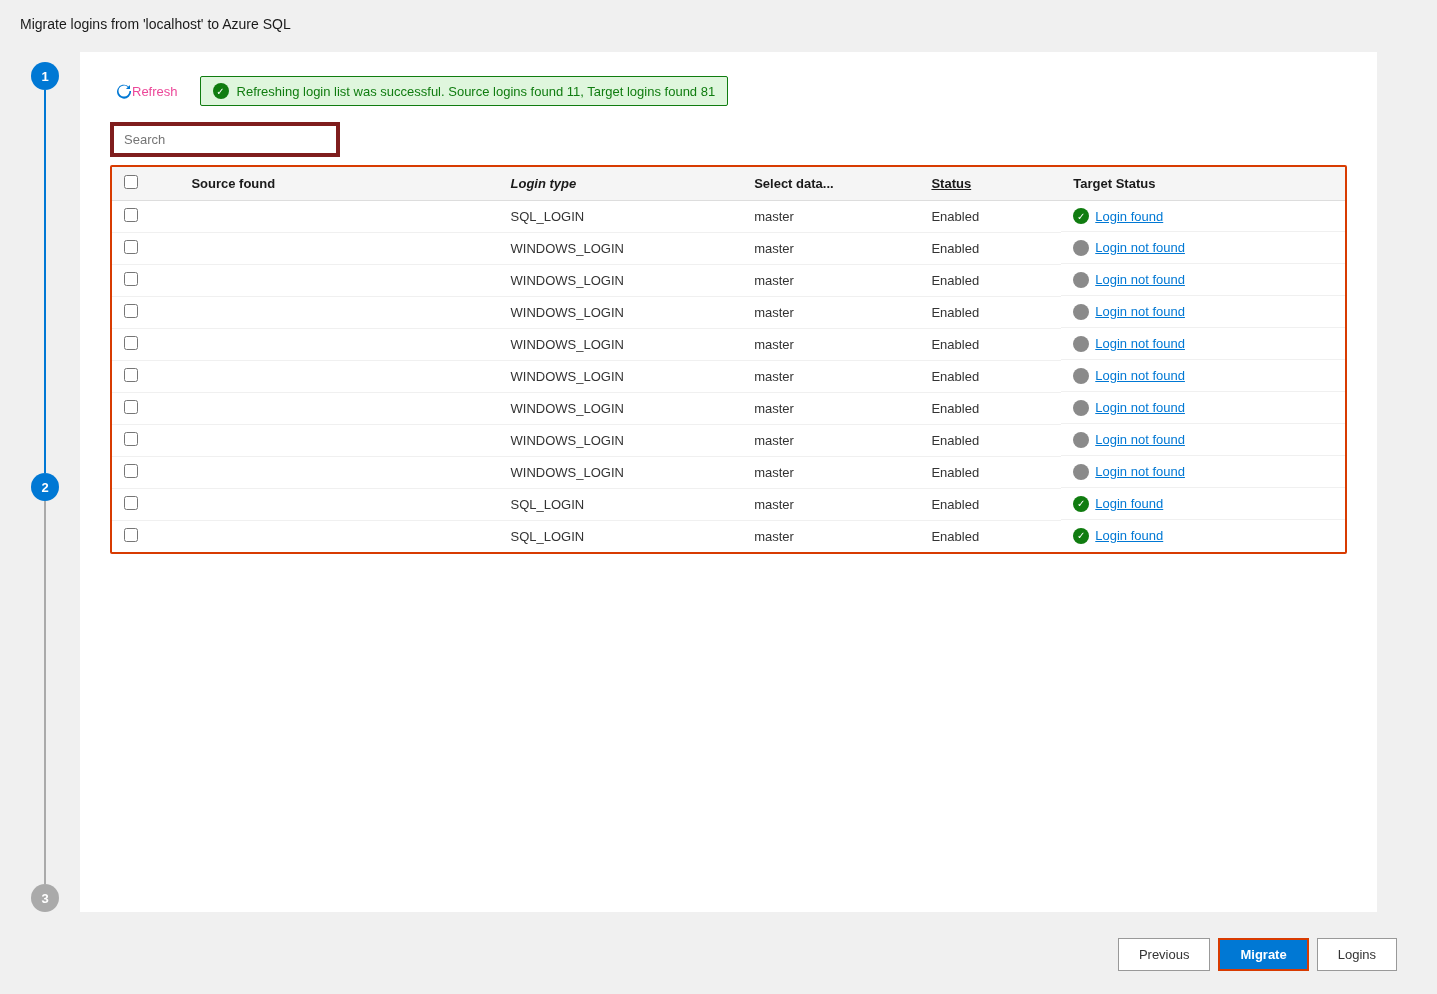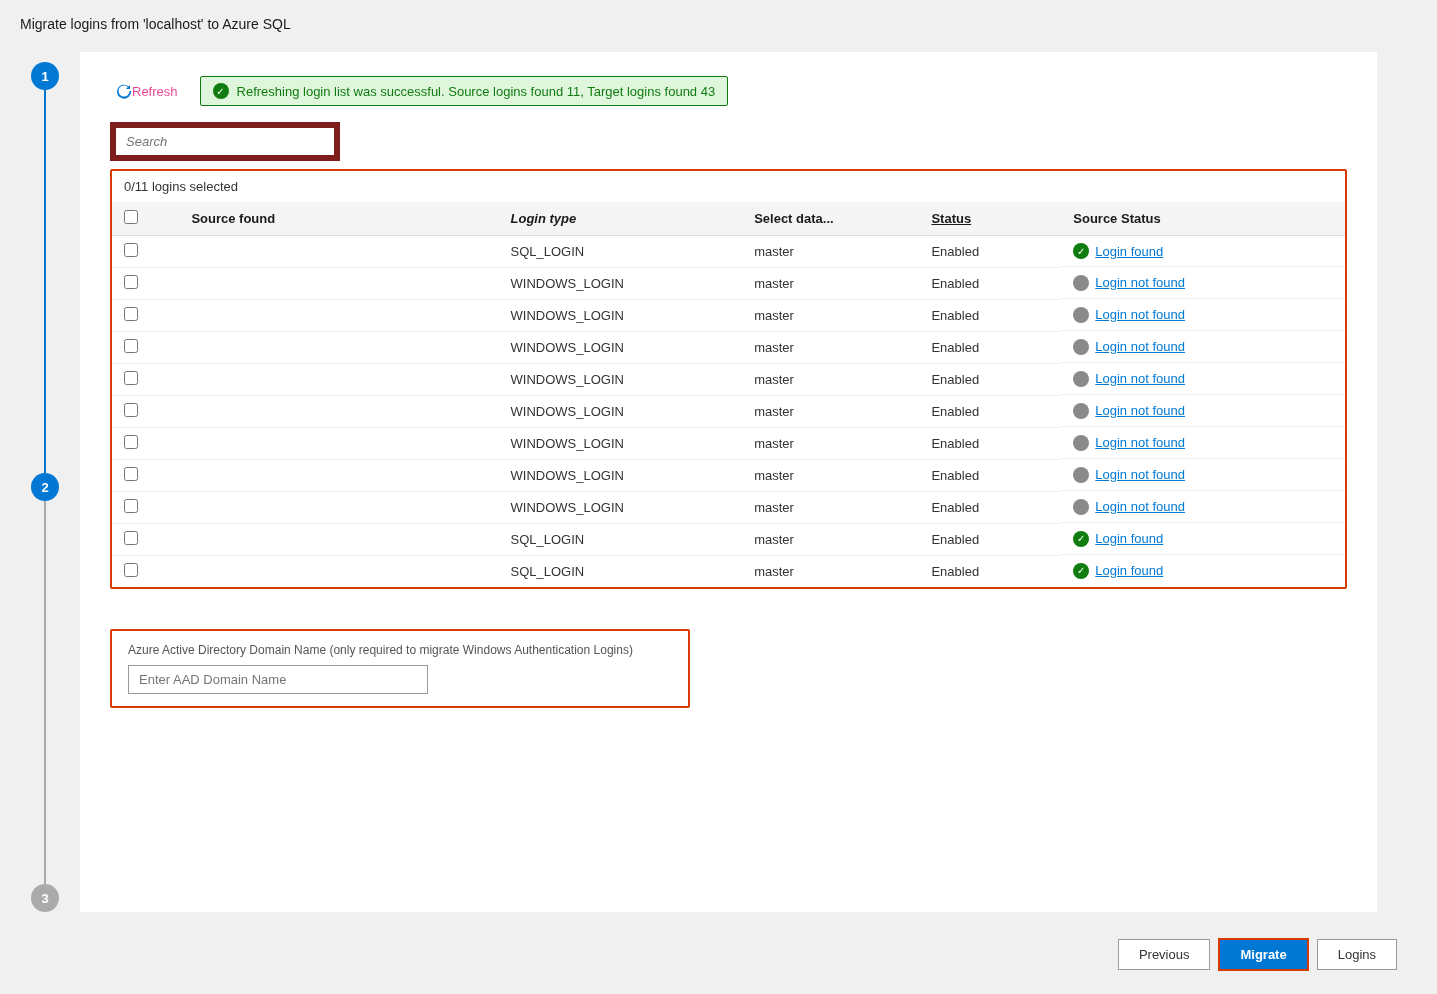--- a/index.html
+++ b/index.html
@@ -99,28 +99,27 @@
       background: #107c10;
       border-radius: 50%;
       display: flex;
       align-items: center;
       justify-content: center;
       color: white;
       font-size: 10px;
       flex-shrink: 0;
     }
     .search-input {
-      border: 6px solid #7f1d1d;
+      border: 4px solid #7f1d1d;
       padding: 6px 10px;
       width: 230px;
       font-size: 13px;
       outline: none;
       margin-bottom: 8px;
       background: white;
-      font-style: italic;
     }
     .table-container {
       border: 2px solid #d83b01;
       border-radius: 2px;
     }
     .logins-selected {
       padding: 8px 12px;
       font-size: 13px;
       color: #333;
       background: white;
@@ -178,21 +177,20 @@
       width: 300px;
       font-size: 13px;
       outline: none;
       background: white;
     }
     .footer {
       display: flex;
       justify-content: flex-end;
       gap: 8px;
       padding: 16px 40px;
-      align-items: center;
     }
     .btn {
       padding: 7px 20px;
       font-size: 13px;
       cursor: pointer;
       border: 1px solid #999;
       background: white;
       color: #333;
       min-width: 80px;
     }
@@ -225,41 +223,40 @@
       <button class="refresh-btn">
         <span style="display:inline-block;width:16px;height:16px;">
           <svg width="16" height="16" viewBox="0 0 16 16" fill="none">
             <path d="M13.5 8A5.5 5.5 0 1 1 8 2.5c1.5 0 2.9.6 3.9 1.6L10 6h4V2l-1.4 1.4A7 7 0 1 0 15 8h-1.5z" fill="#0078d4"></path>
           </svg>
         </span>
         <span>Refresh</span>
       </button>
       <div class="success-message">
         <div class="success-icon">✓</div>
-        <span>Refreshing login list was successful. Source logins found 11, Target logins found 43</span>
+        <span>Refreshing login list was successful. Source logins found 11, Target logins found 81</span>
       </div>
     </div>
 
     
     <input class="search-input" type="text" placeholder="Search" style="">
 
     
     <div class="table-container">
-      <div class="logins-selected">0/11 logins selected</div>
       <table>
         <thead>
           <tr>
             <th class="checkbox-col">
               <input type="checkbox" style="">
             </th>
             <th class="source-login-col">Source found</th>
             <th class="login-type-col">Login type</th>
             <th class="default-data-col">Select data...</th>
             <th class="status-col">Status</th>
-            <th class="target-status-col">Source Status</th>
+            <th class="target-status-col">Target Status</th>
           </tr>
         </thead>
         <tbody id="logins-tbody">
         <tr>
               <td><input type="checkbox" style=""></td>
               <td></td>
               <td>SQL_LOGIN</td>
               <td>master</td>
               <td>Enabled</td>
               <td style="display: flex; align-items: center; gap: 6px;">
@@ -375,24 +372,20 @@
               <td style="display: flex; align-items: center; gap: 6px;">
                 <span style="width: 16px; height: 16px; border-radius: 50%; flex-shrink: 0; display: flex; align-items: center; justify-content: center; background: rgb(16, 124, 16); color: white; font-size: 10px;">✓</span>
                 <a href="#" style="color: rgb(0, 120, 212); text-decoration: underline; cursor: pointer; font-size: 13px;">Login found</a>
               </td>
             </tr>
           </tbody>
       </table>
     </div>
 
     
-    <div class="aad-section">
-      <div class="aad-label">Azure Active Directory Domain Name (only required to migrate Windows Authentication Logins)</div>
-      <input class="aad-input" type="text" placeholder="Enter AAD Domain Name" style="">
-    </div>
   </div>
 </div>
 
 <div class="footer">
   <button class="btn">Previous</button>
   <button class="btn btn-primary">Migrate</button>
   <button class="btn">Logins</button>
 </div>
 
 </body></html>

